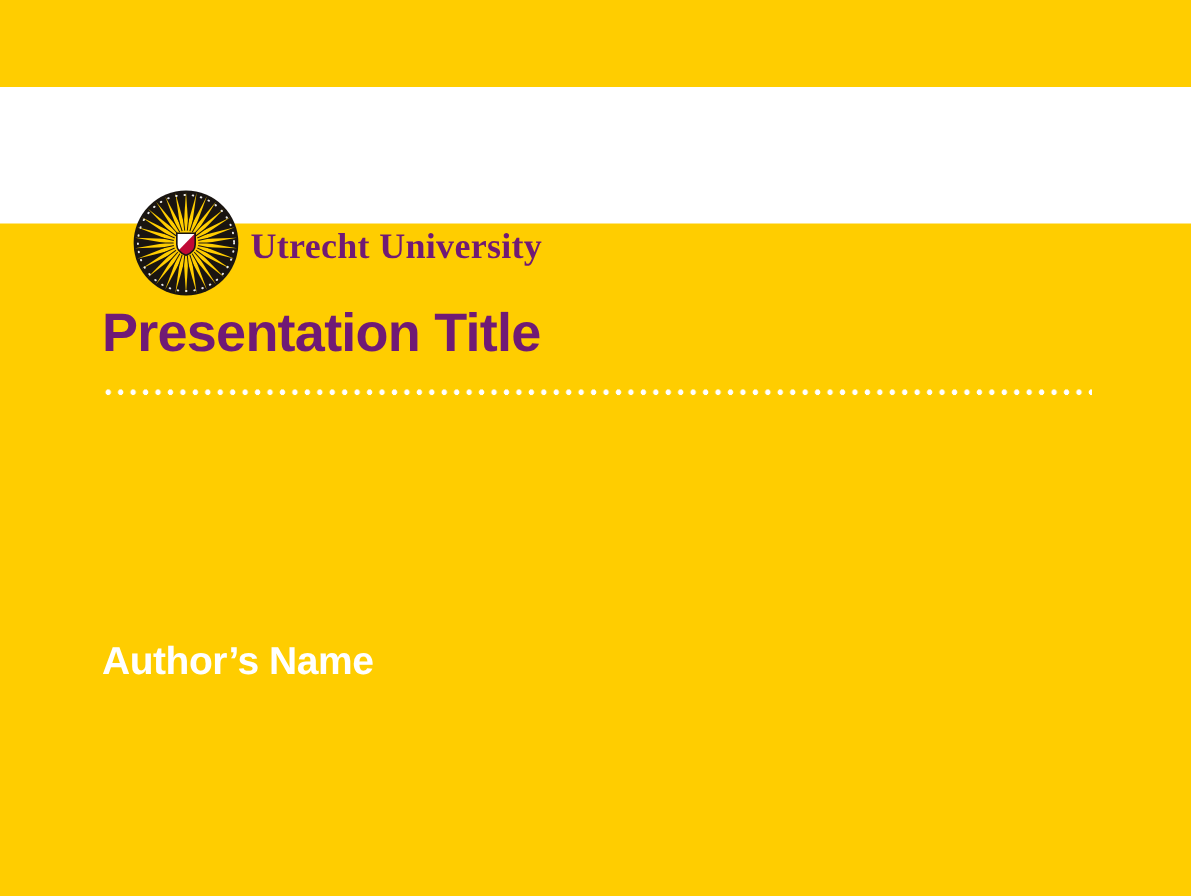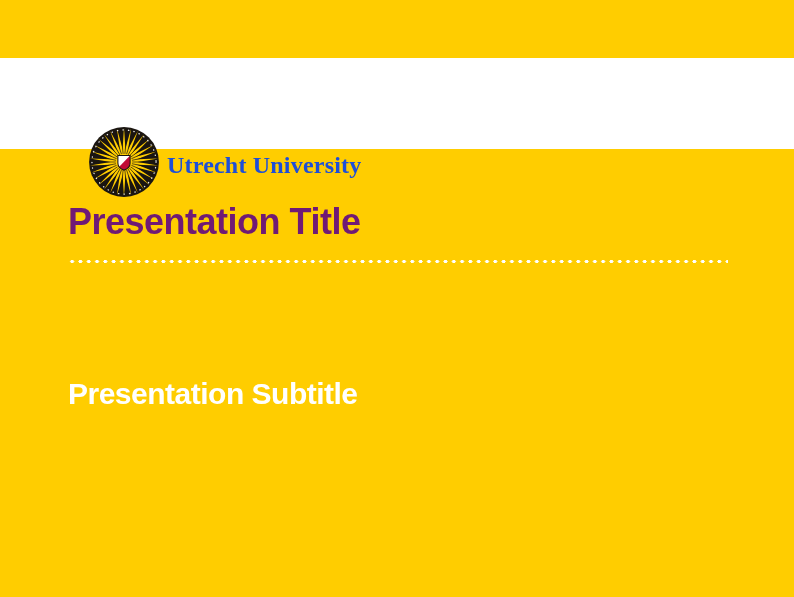--- a/index.html
+++ b/index.html
@@ -17,21 +17,21 @@
   }
   .logo{
     position:absolute;left:88px;top:68px;
     width:72px;height:72px;
   }
   .wordmark{
     position:absolute;left:167px;top:95px;
     font-family:"Liberation Serif","DejaVu Serif",serif;
     font-weight:700;
     font-size:24px;line-height:1;
-    color:#1d4ed8;
+    color:#701a75;
     letter-spacing:0.2px;
     white-space:nowrap;
   }
   .title{
     position:absolute;left:68px;top:204px;margin:0;
     font-size:36px;line-height:1;font-weight:700;
     letter-spacing:-0.5px;
     color:#701a75;
     white-space:nowrap;
   }
@@ -142,16 +142,16 @@
       </svg>
     </div>
 
     <div class="wordmark">Utrecht University</div>
   </div>
 
   <h1 class="title">Presentation Title</h1>
 
   <div class="dotted-divider"></div>
 
-  <h2 class="subtitle">Presentation Subtitle</h2>
 
+  <div class="author">Author’s Name</div>
 
 </div>
 
 </body></html>

